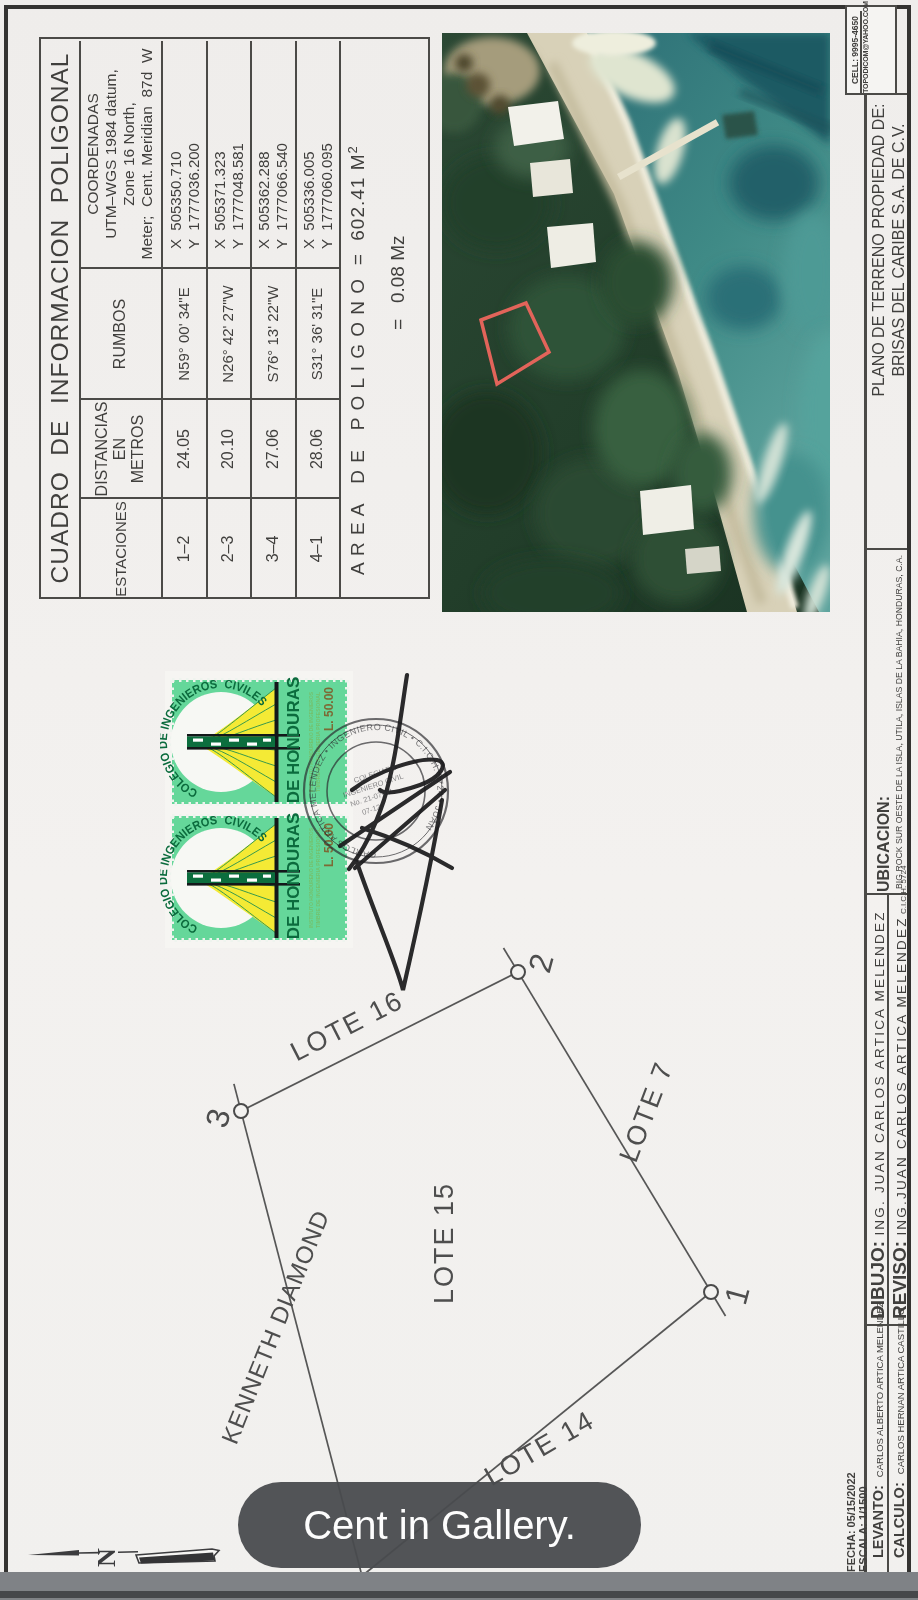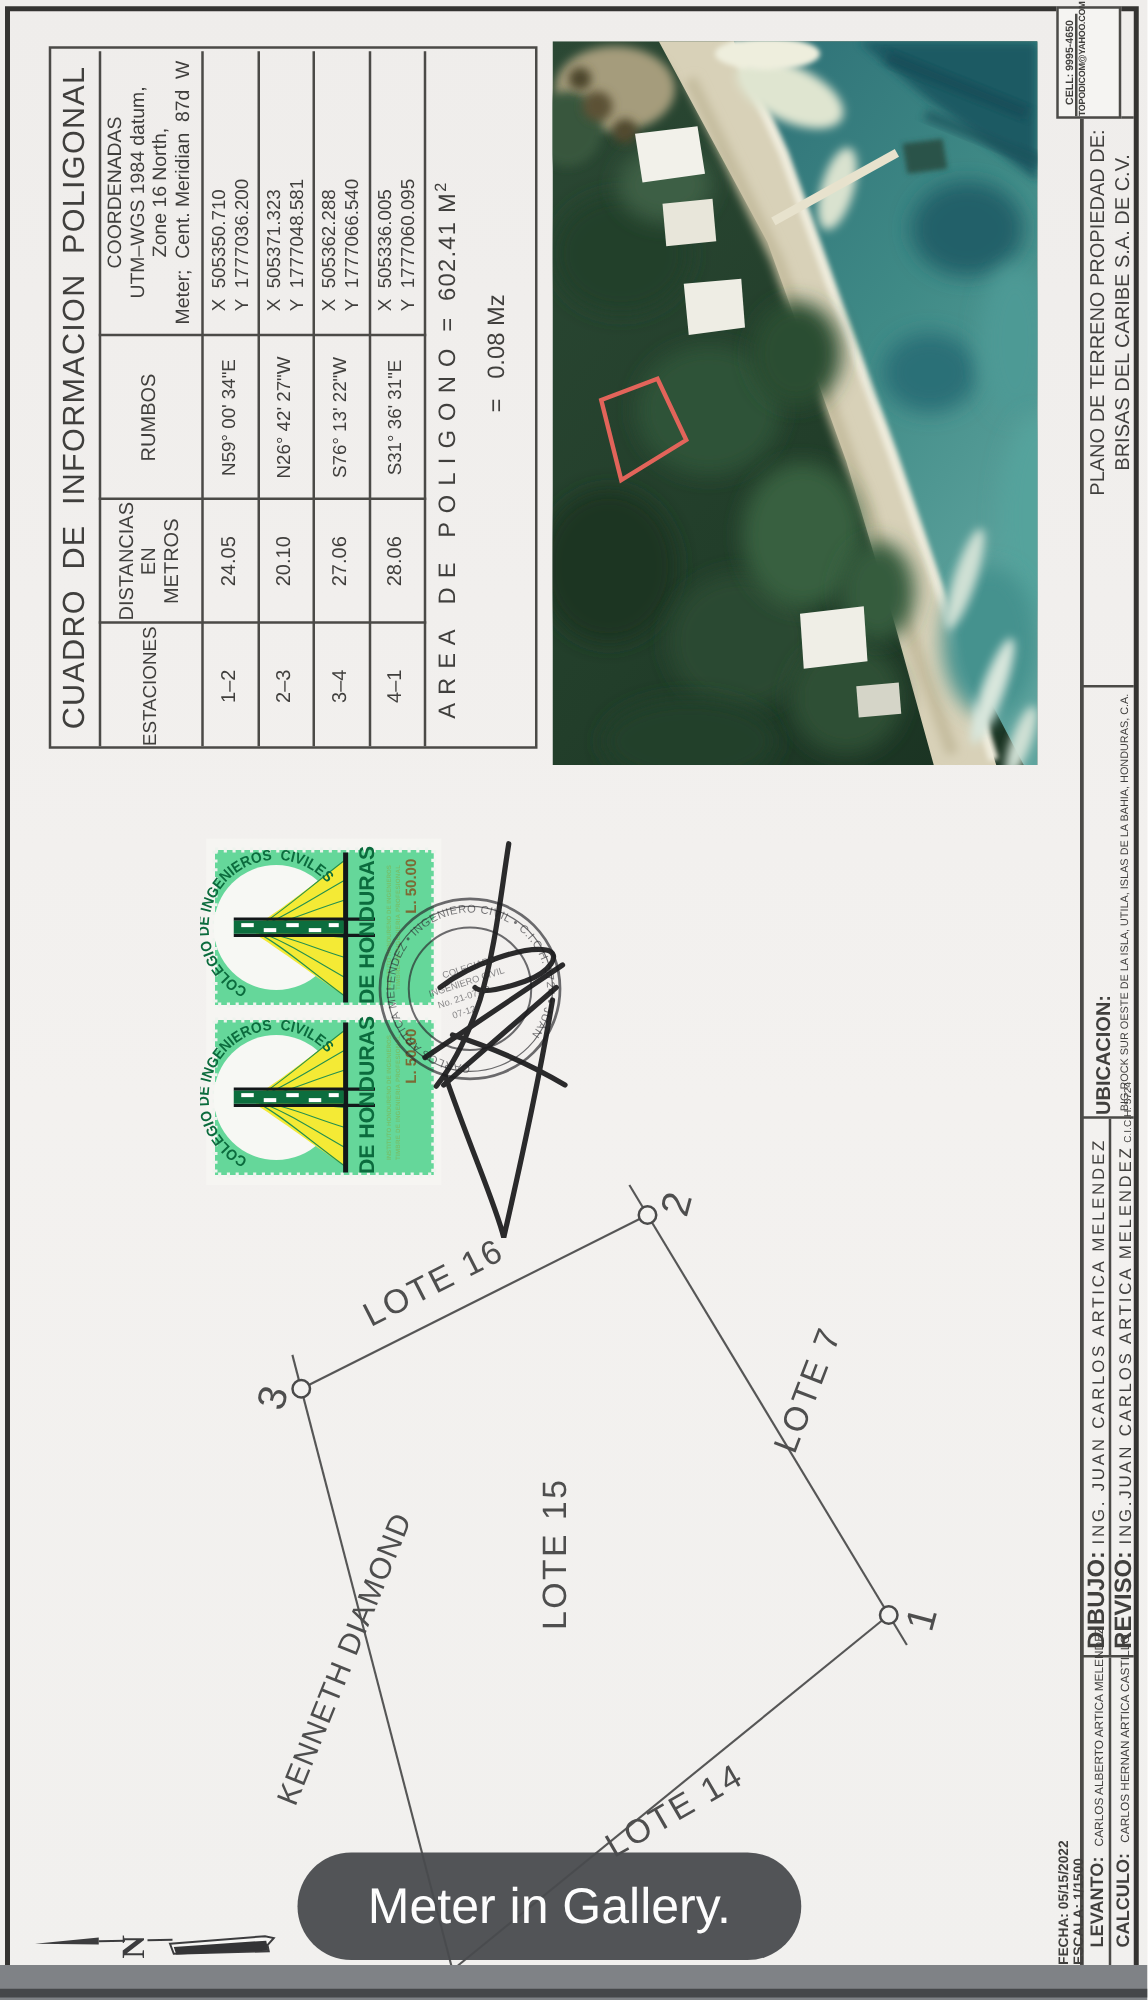--- a/index.html
+++ b/index.html
@@ -321,19 +321,19 @@
 
   <text x="99" y="22.5" transform="rotate(-90 99 22.5)" font-family="Liberation Serif,serif" font-size="26" font-weight="bold" fill="#3c3c3e" text-anchor="middle" dominant-baseline="middle">N</text>
 
   <path d="M126,20 L202,14 L209,15.5 L204,21 L205,26 L129,28 Z" fill="#f6f5f3" stroke="#3c3c3e" stroke-width="1.6"></path>
 
   <path d="M129,22.5 L203,17.5 L204.5,25.5 L131,28.5 Z" fill="#343436"></path>
 </svg>
 
 <div id="toast" style="position:absolute;left:238px;top:1482px;width:403px;height:86px;
   background:rgba(73,75,78,0.95);border-radius:44px;display:flex;align-items:center;justify-content:center;">
-  <span style="color:#fdfdfd;font-size:40px;font-family:'Liberation Sans',sans-serif;">Meter in Gallery.</span>
+  <span style="color:#fdfdfd;font-size:40px;font-family:'Liberation Sans',sans-serif;">Cent in Gallery.</span>
 </div>
 
 <div id="navbar" style="position:absolute;left:0;top:1572px;width:918px;height:28px;background:#7f8286;"></div>
 
 <div style="position:absolute;left:0;top:1591px;width:918px;height:7px;background:#45474a;"></div>
 </div>
 
 </body></html>

